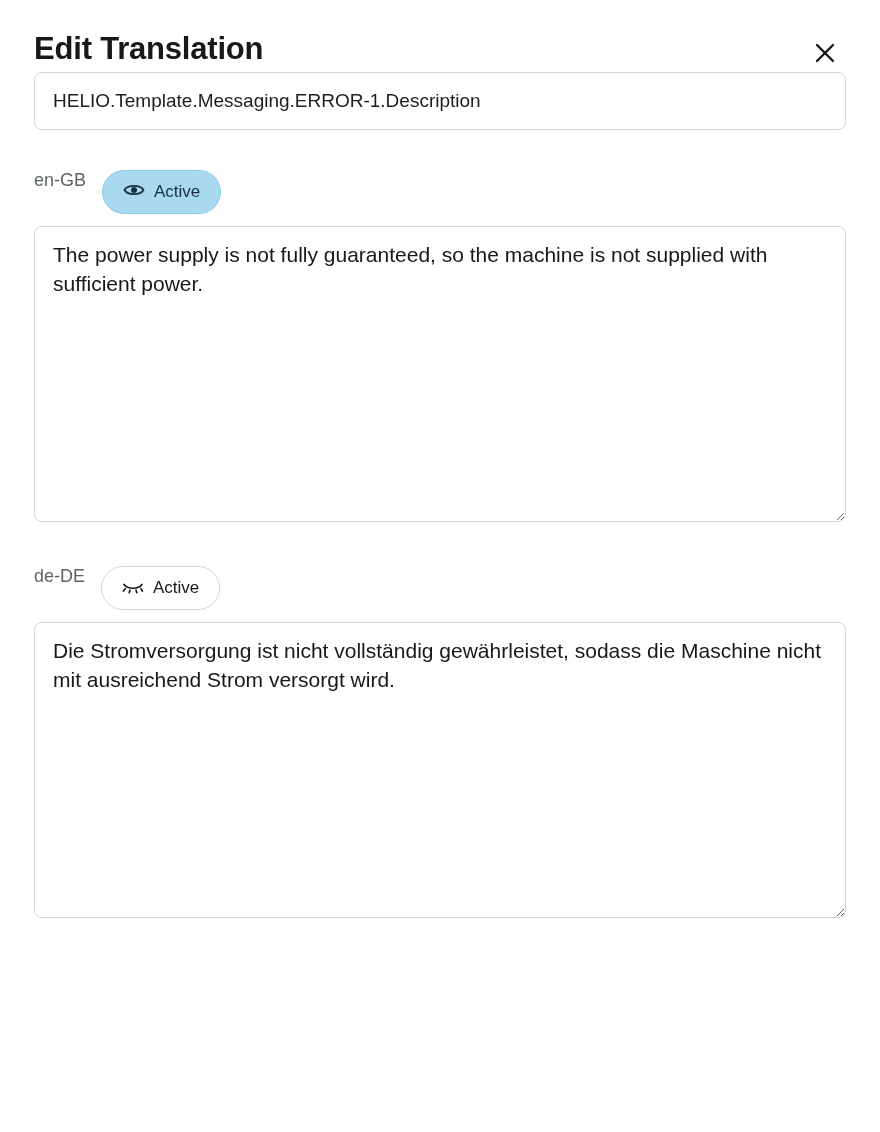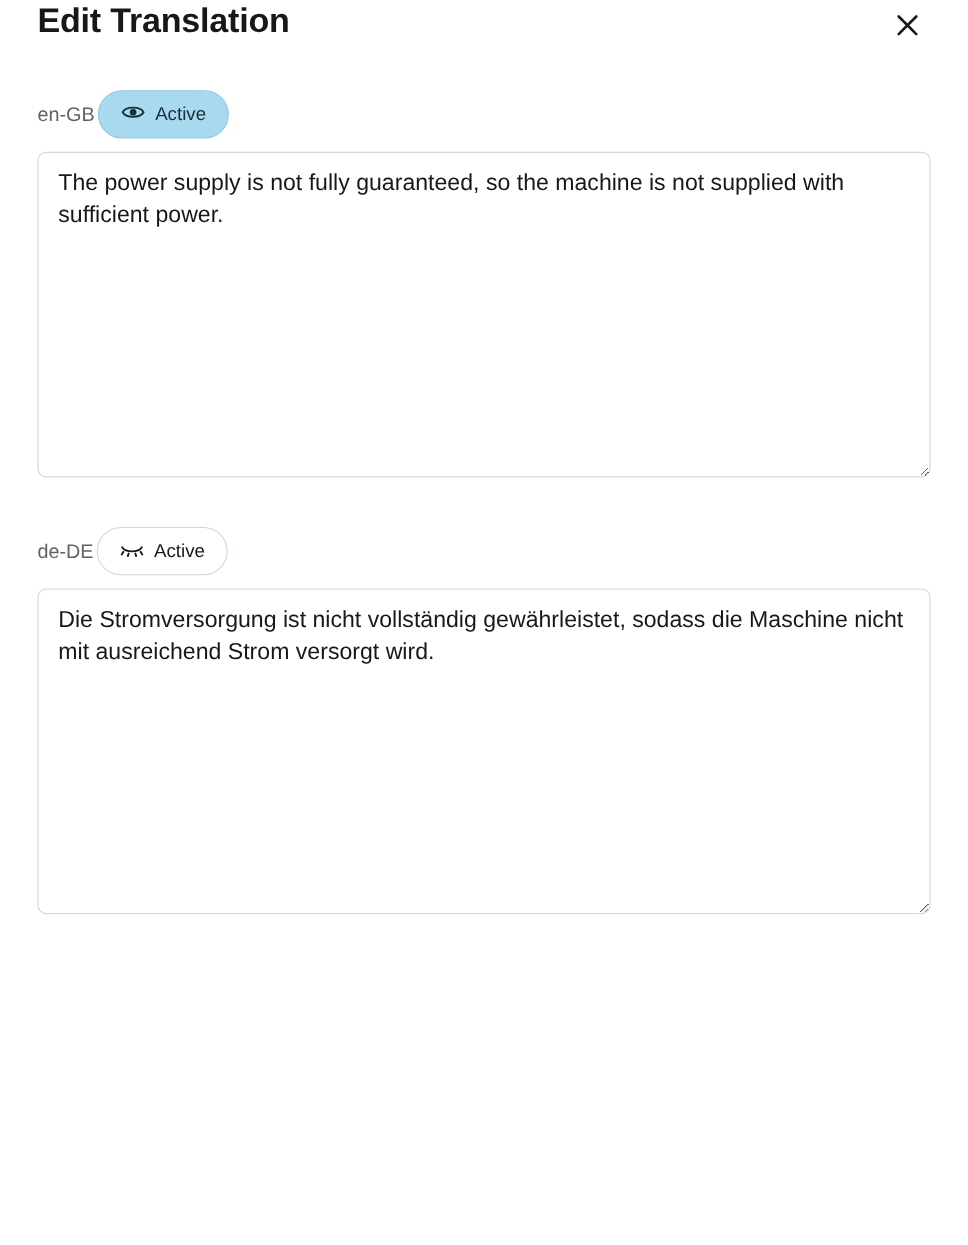--- a/index.html
+++ b/index.html
@@ -22,20 +22,21 @@
     box-sizing: border-box;
     background: #ffffff;
     border-radius: 14px;
     padding: 0 34px;
   }
 
   .dialog-header {
     display: flex;
     align-items: flex-start;
     justify-content: space-between;
+    padding-top: 30px;
   }
 
   .dialog-title {
     font-size: 31px;
     font-weight: bold;
     letter-spacing: -0.2px;
     color: #16181a;
     margin: 0;
     line-height: 1.2;
   }
@@ -67,22 +68,21 @@
     background: #ffffff;
     font-family: "Liberation Sans", sans-serif;
     font-size: 19px;
     color: #1b1d1f;
     padding: 0 18px;
     outline: none;
   }
 
   .locale-row {
     display: flex;
-    align-items: center;
-    gap: 3px;
+    gap: 16px;
     margin-top: 40px;
     margin-bottom: 12px;
   }
 
   .locale-label {
     font-size: 18px;
     color: #5d6468;
   }
 
   .status-pill {
@@ -135,20 +135,21 @@
     <button class="close-button">
       <span>
         <svg width="30" height="30" viewBox="0 0 30 30" aria-hidden="true">
           <line x1="7" y1="7" x2="23" y2="23" stroke="#16181a" stroke-width="2.4" stroke-linecap="round"></line>
           <line x1="23" y1="7" x2="7" y2="23" stroke="#16181a" stroke-width="2.4" stroke-linecap="round"></line>
         </svg>
       </span>
     </button>
   </div>
 
+  <input class="key-input" type="text" value="HELIO.Template.Messaging.ERROR-1.Description" style="">
 
   <div class="locale-row">
     <span class="locale-label">en-GB</span>
     <span class="status-pill on">
       <span>
         <svg width="22" height="16" viewBox="0 0 22 16" aria-hidden="true">
           <path d="M1.5 8 C4.5 2.5, 17.5 2.5, 20.5 8 C17.5 13.5, 4.5 13.5, 1.5 8 Z" fill="none" stroke="#15303c" stroke-width="1.7"></path>
           <circle cx="11" cy="8" r="3" fill="#15303c"></circle>
         </svg>
       </span>

